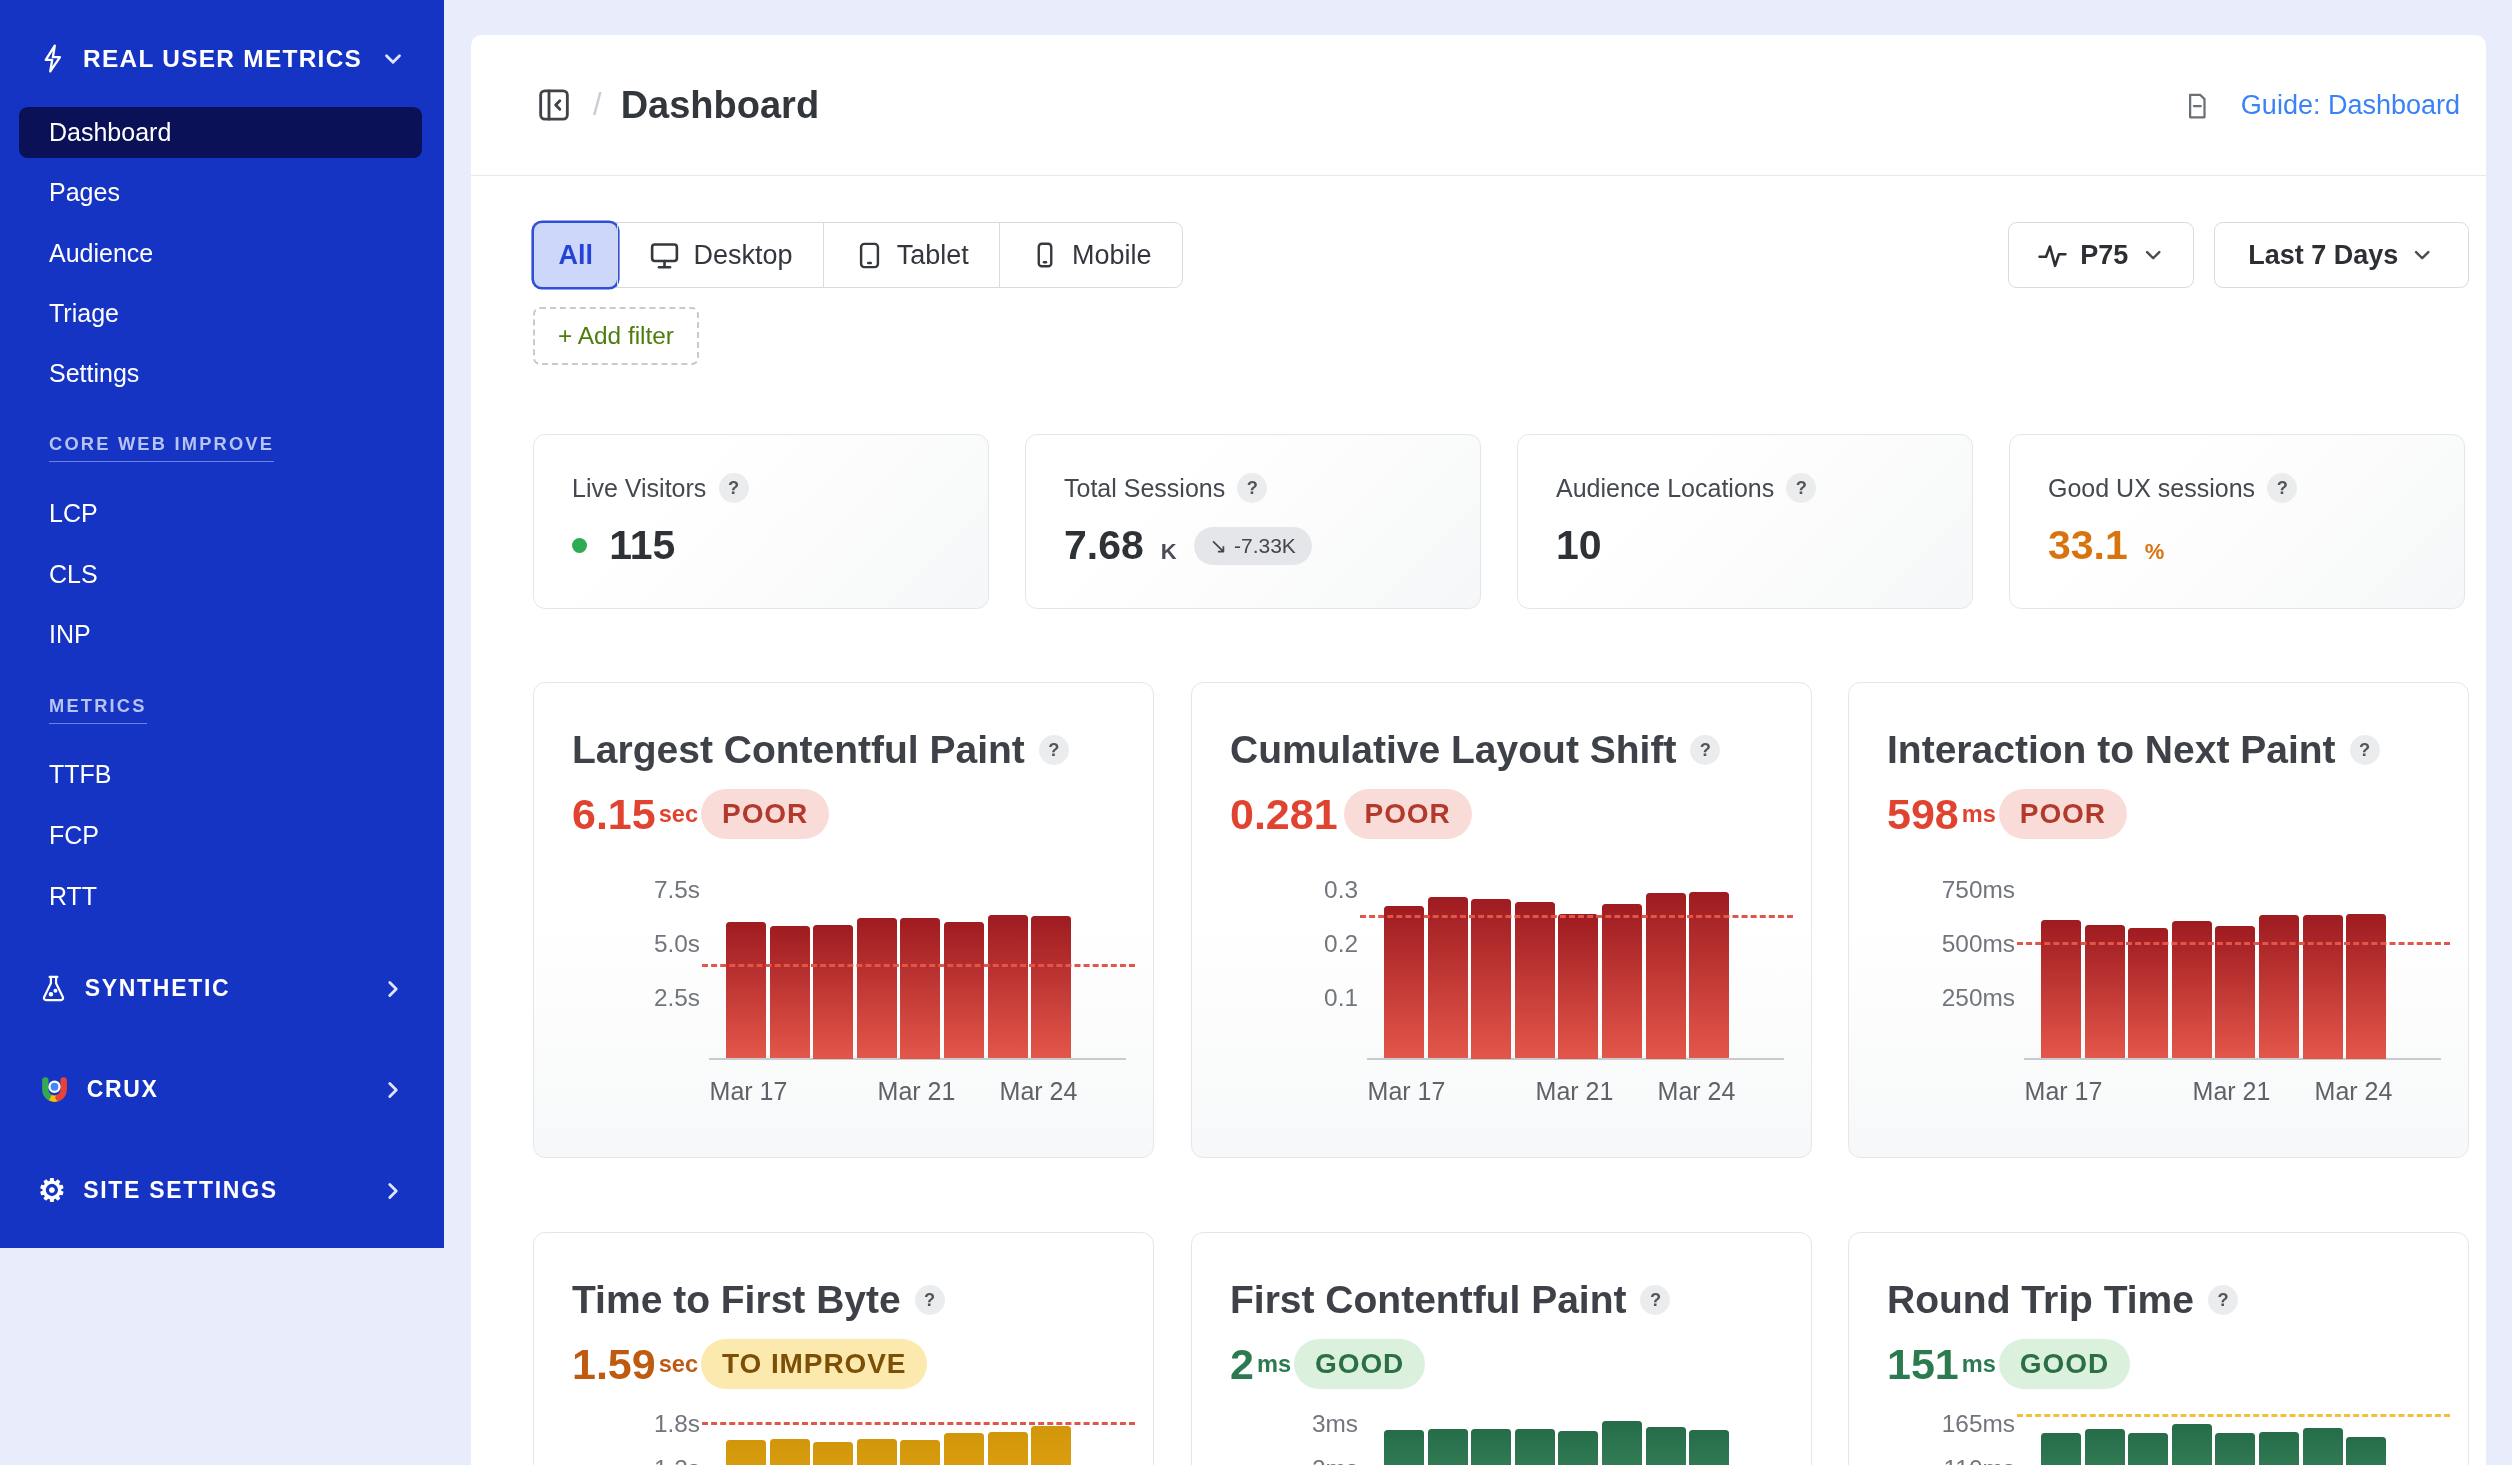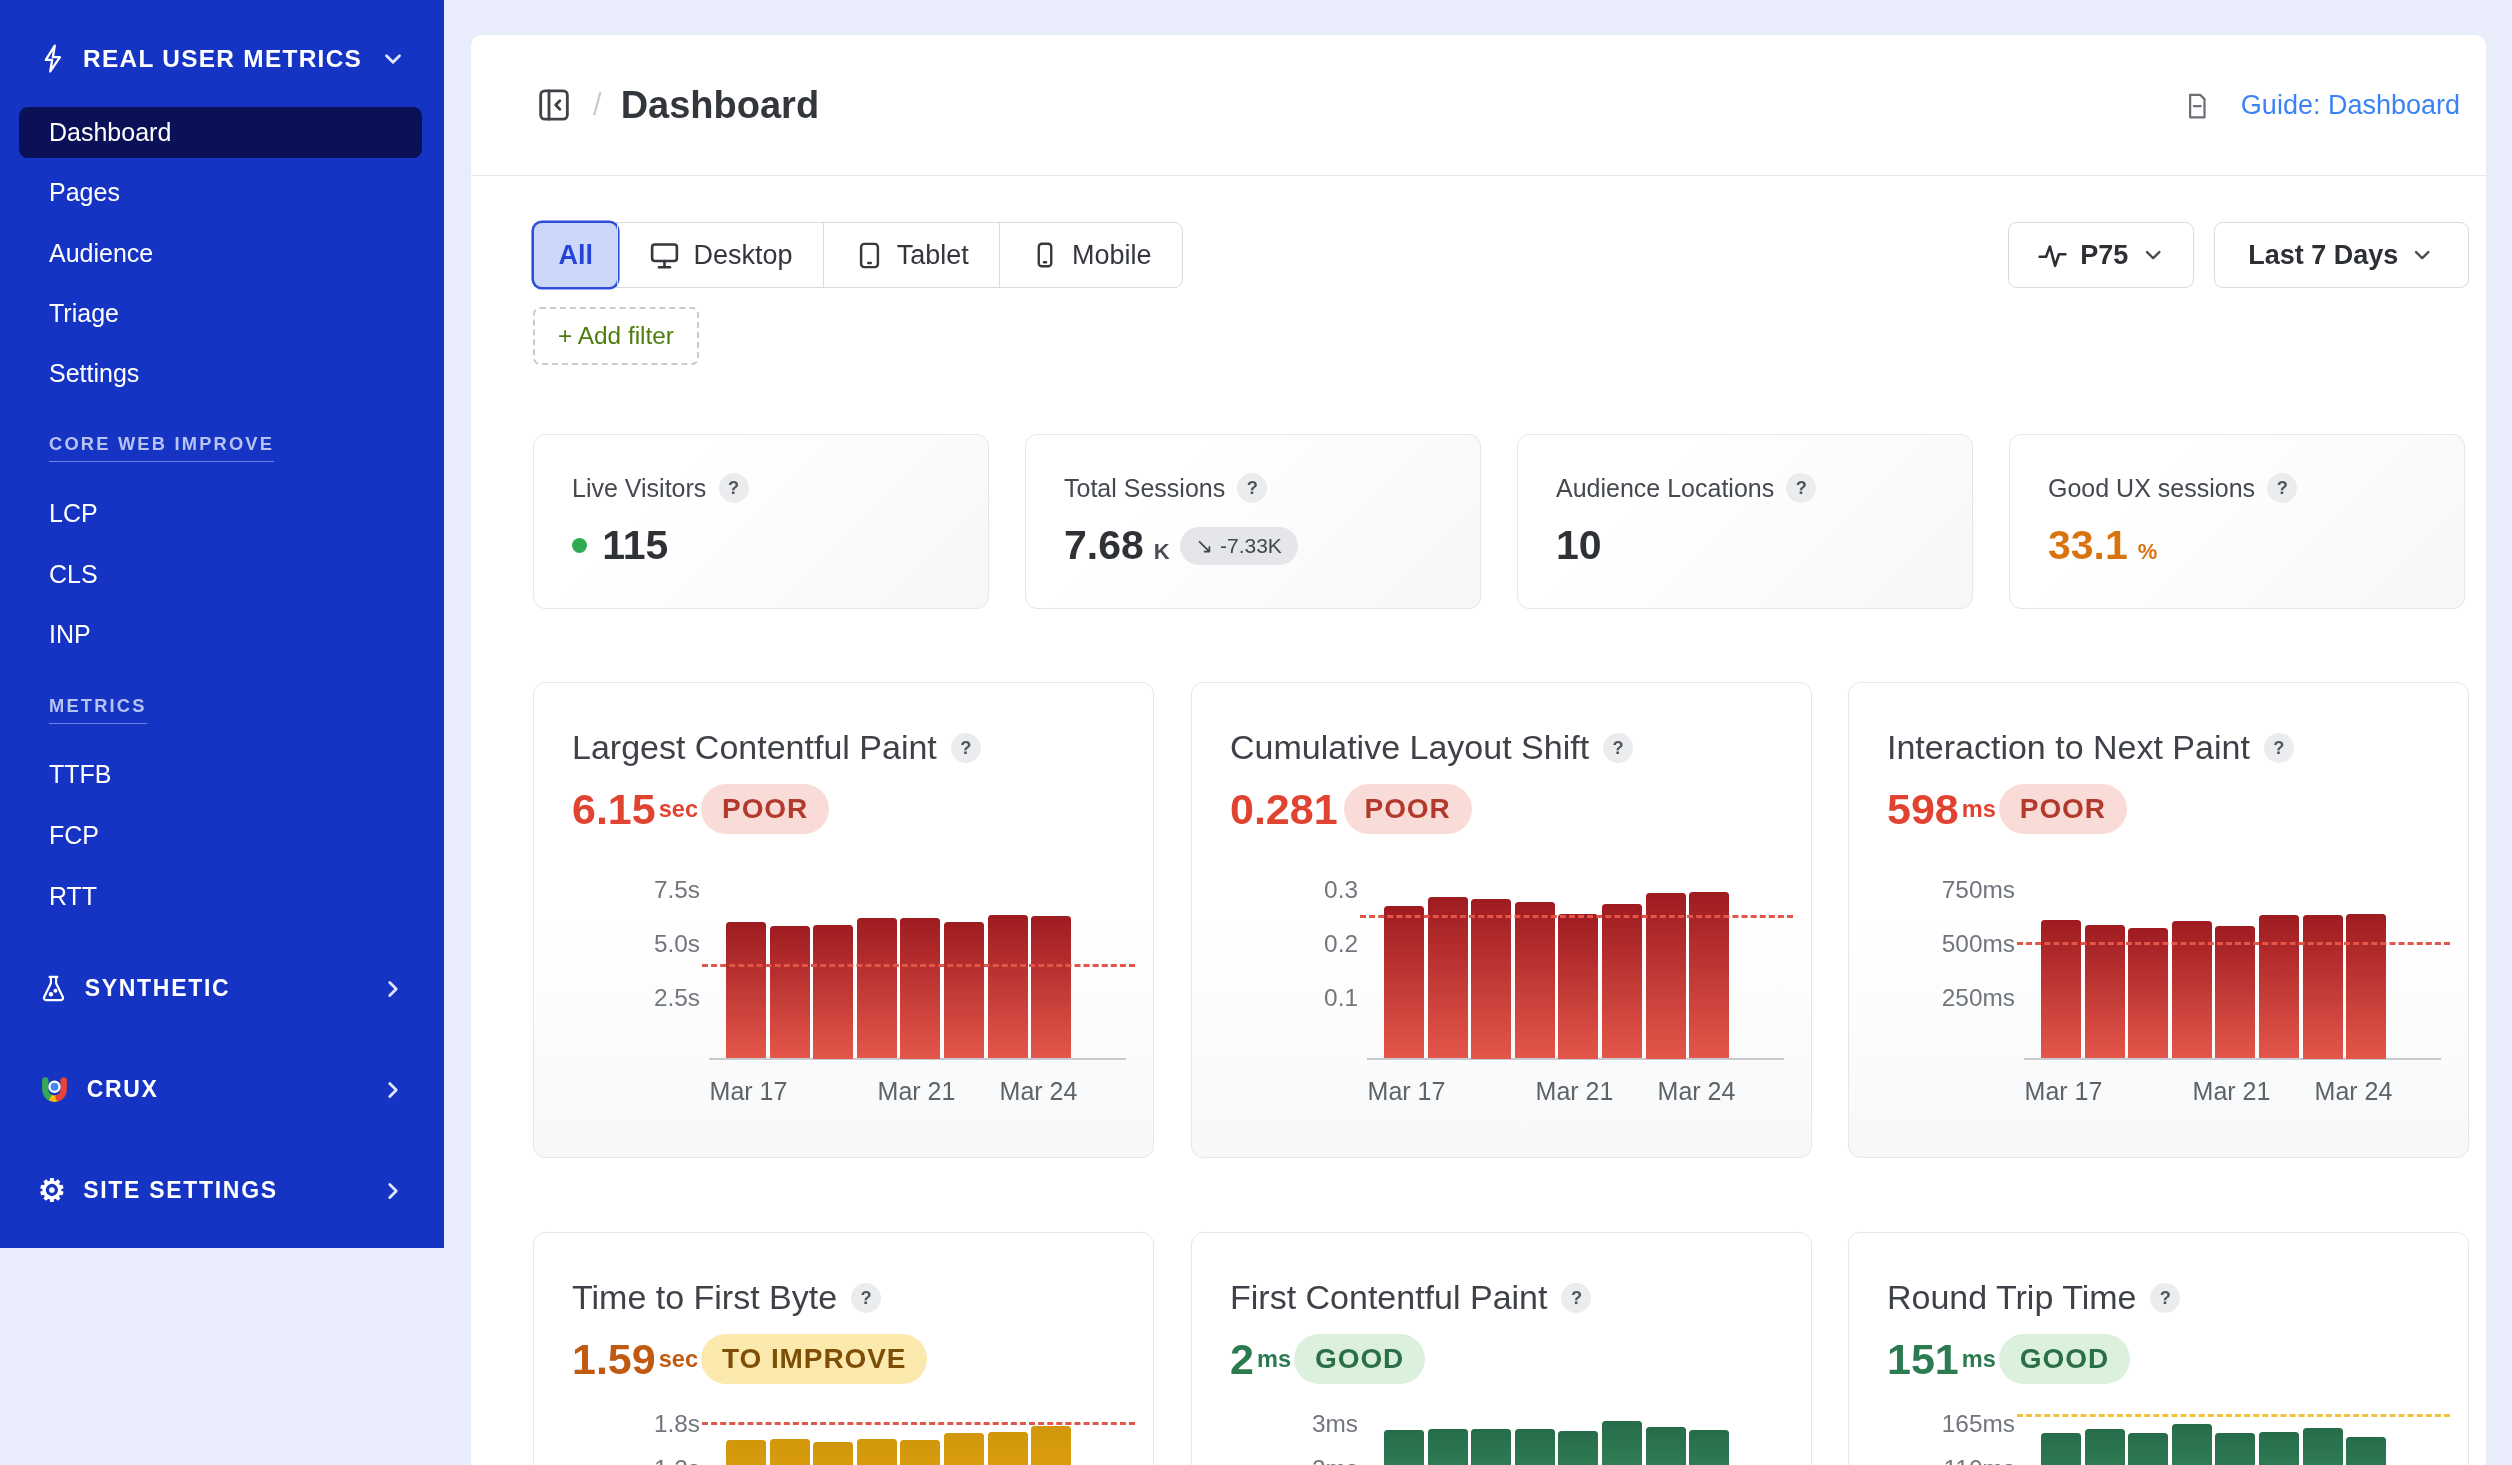--- a/index.html
+++ b/index.html
@@ -39,33 +39,33 @@
   .ctl-btn{position:absolute;top:187px;height:66px;background:#fff;border:1.7px solid #d6dae2;
         border-radius:8.7px;display:flex;align-items:center;justify-content:center;gap:12.2px;
         font-size:27px;font-weight:bold;color:#2c2f34;box-sizing:border-box;cursor:pointer;}
   .add-filter{position:absolute;left:62px;top:272px;width:162px;height:54px;border:2.2px dashed #c6cad2;
         border-radius:7px;display:flex;align-items:center;justify-content:center;font-size:24.4px;
         color:#4d7c0f;cursor:pointer;background:#fff;}
   
   .stat-card{position:absolute;top:399px;width:456px;height:175px;border:1.7px solid #e4e6ea;border-radius:12.2px;
         background:linear-gradient(135deg,#ffffff 30%,#f6f7f8 100%);box-sizing:border-box;padding:38px 35px 0 38px;}
   .stat-label-row{display:flex;align-items:center;gap:12.2px;font-size:25px;color:#44484f;}
-  .stat-value-row{margin-top:19px;display:flex;align-items:baseline;gap:10px;}
+  .stat-value-row{margin-top:19px;display:flex;align-items:baseline;gap:17px;}
   .stat-value{font-size:41px;font-weight:bold;color:#2e3237;}
   .stat-unit{font-size:22px;font-weight:bold;color:#4a4e54;}
   .live-dot{width:15px;height:15px;border-radius:50%;background:#2fab53;align-self:center;margin-right:5.2px;}
   .delta-badge{align-self:center;background:#e5e6e9;border-radius:871px;padding:7px 15.7px;font-size:21px;
         color:#43464b;display:flex;align-items:center;gap:7px;}
   .accent-orange .stat-value,.accent-orange .stat-unit{color:#d9730d;}
   
   .chart-card{position:absolute;width:621px;height:476px;border:1.7px solid #e4e6ea;border-radius:12.2px;
         background:linear-gradient(180deg,#ffffff 50%,#f7f8f9 100%);box-sizing:border-box;
         padding:45px 35px 0 38px;}
   .card-title-row{display:flex;align-items:center;gap:14px;}
-  .card-title{font-size:34px;font-weight:normal;color:#3e4248;}
+  .card-title{font-size:39px;font-weight:bold;color:#3e4248;}
   .metric-row{margin-top:17.4px;display:flex;align-items:center;gap:3px;}
   .metric-value{font-size:43px;font-weight:bold;}
   .metric-unit{font-size:23.6px;font-weight:bold;}
   .status-badge{border-radius:871px;padding:8.7px 21px;font-size:28px;font-weight:bold;letter-spacing:0.9px;}
   .tone-poor .metric-value,.tone-poor .metric-unit{color:#e04330;}
   .tone-poor .status-badge{background:#f9dcd8;color:#b23a2d;}
   .tone-improve .metric-value,.tone-improve .metric-unit{color:#c05a10;}
   .tone-improve .status-badge{background:#fbe9ad;color:#7d4e06;}
   .tone-good .metric-value,.tone-good .metric-unit{color:#2b7a50;}
   .tone-good .status-badge{background:#dcf0de;color:#2b6f45;}

